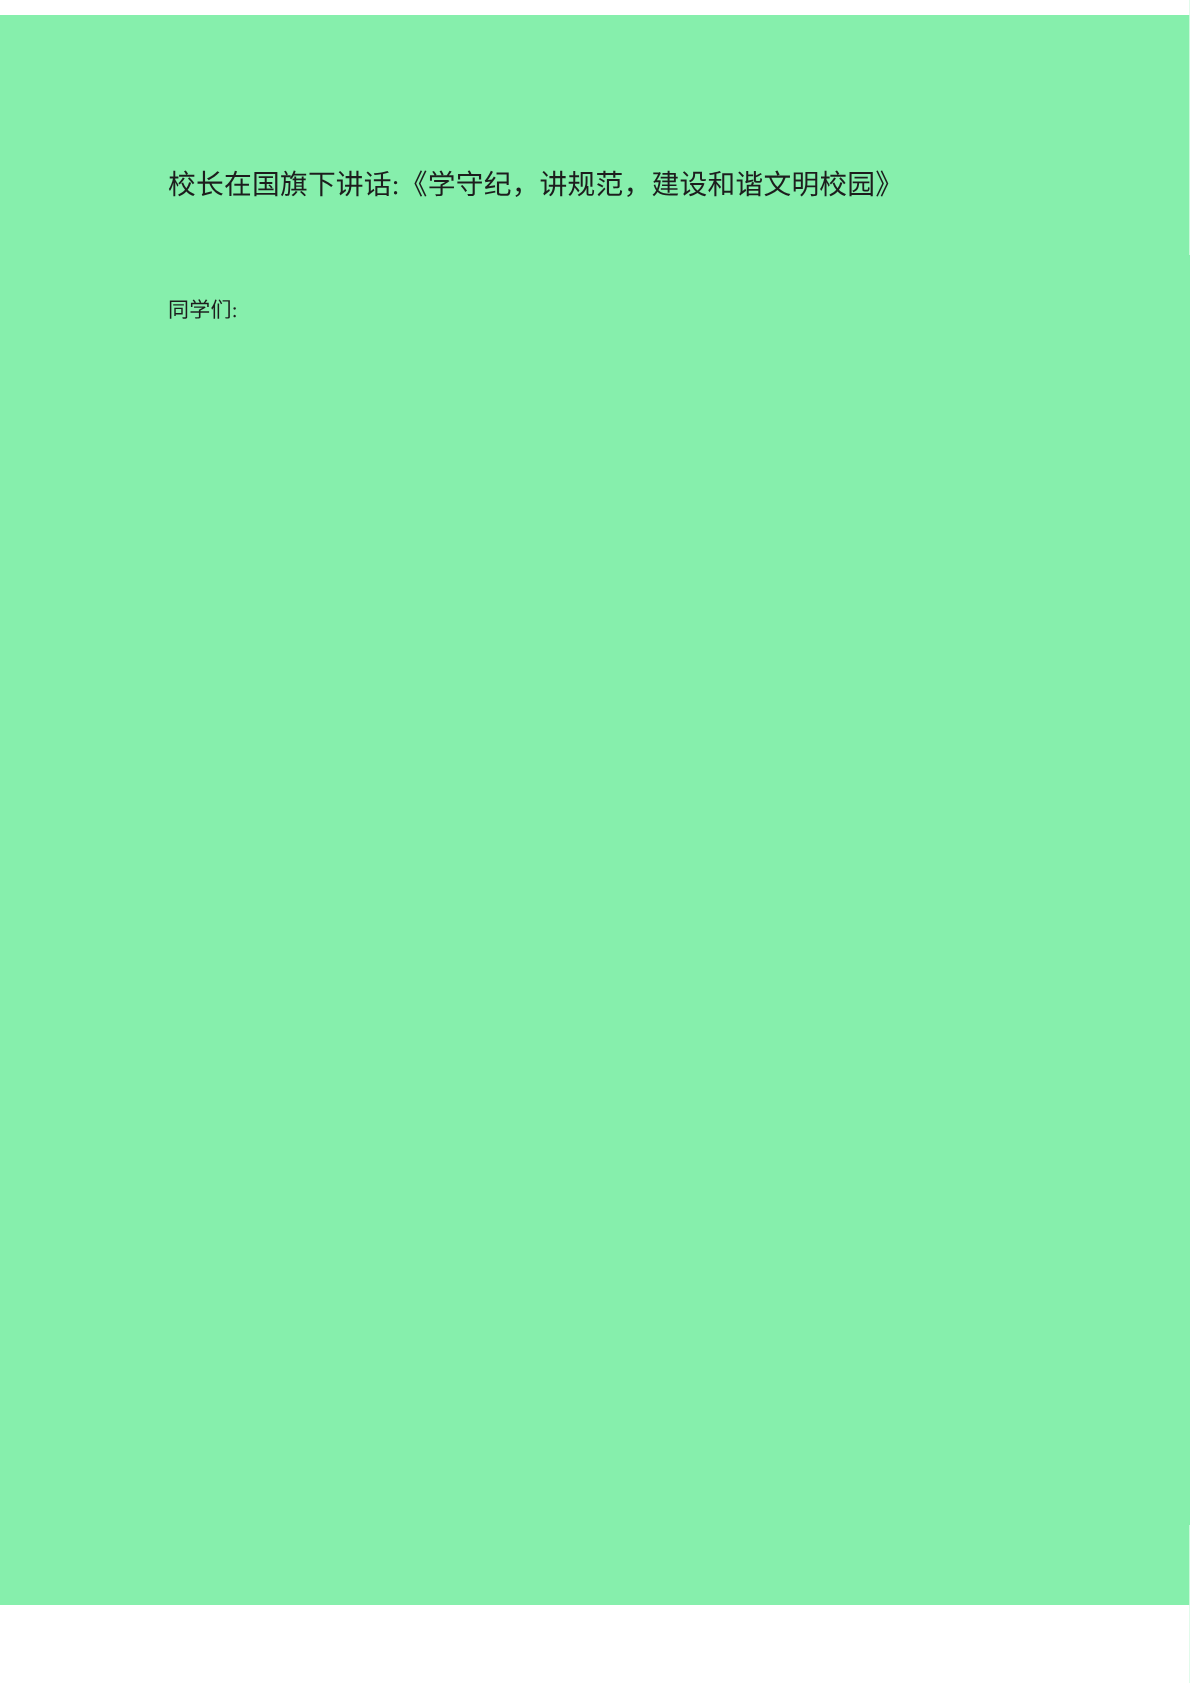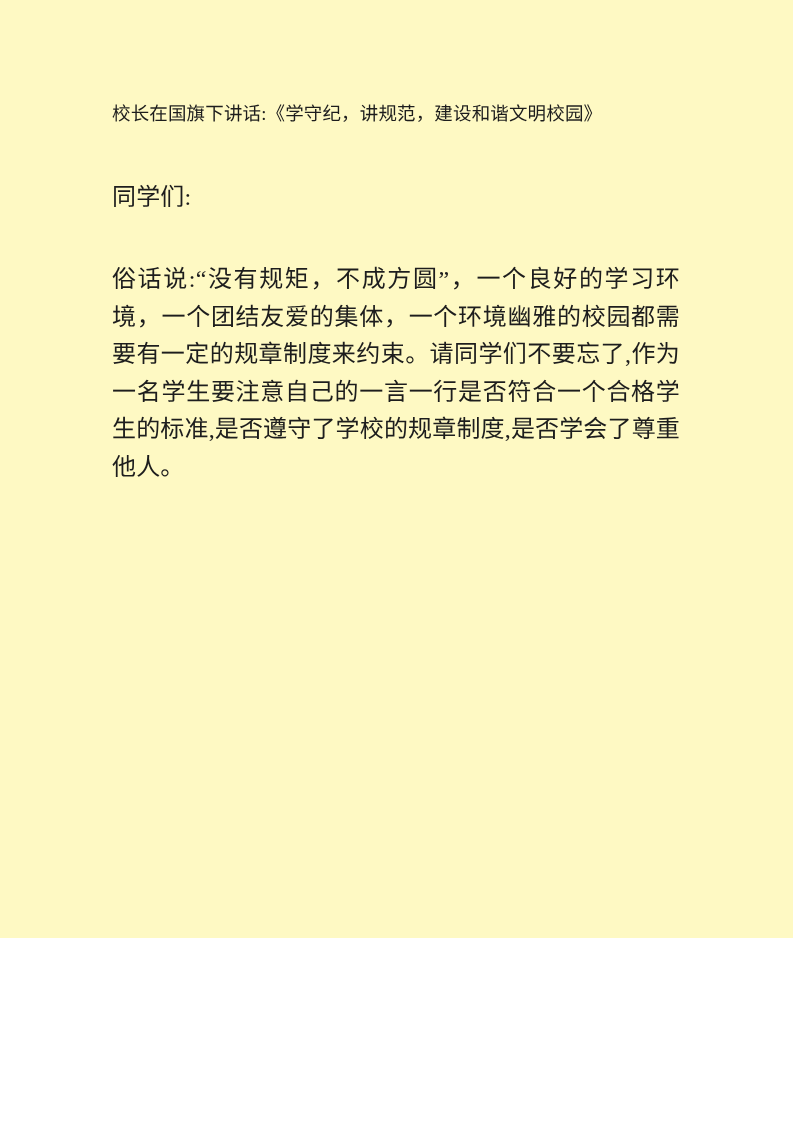--- a/index.html
+++ b/index.html
@@ -13,36 +13,37 @@
     height: 1122px;
     overflow: hidden;
     font-family: "Liberation Serif", "DejaVu Serif", serif;
     color: #1a1a1a;
     -webkit-font-smoothing: antialiased;
   }
 
   .page {
     position: relative;
     width: 793px;
-    height: 938px;
-    background: #fef9c3;
+    height: 1060px;
+    background: #86efac;
     box-sizing: border-box;
+    margin-top: 10px;
   }
 
   .doc-body {
     position: absolute;
     left: 112px;
     top: 96px;
     width: 568px;
   }
 
   
   .para {
     margin: 0 0 0 0;
-    font-size: 24px;
+    font-size: 14px;
     line-height: 37.5px;
     text-align: justify;
     text-justify: inter-ideograph;
     letter-spacing: 0.15px;
     color: #1d1d1d;
     word-break: break-all;
   }
 
   
   .para + .para {
@@ -75,16 +76,15 @@
 <div class="page">
   <div class="doc-body">
 
     <p class="para para-title">校长在国旗下讲话:《学守纪，讲规范，建设和谐文明校园》</p>
 
     <p class="para para-short">同学们:</p>
 
 
 
 
-    <p class="para para-flow">俗话说:“没有规矩，不成方圆”，一个良好的学习环境，一个团结友爱的集体，一个环境幽雅的校园都需要有一定的规章制度来约束。请同学们不要忘了,作为一名学生要注意自己的一言一行是否符合一个合格学生的标准,是否遵守了学校的规章制度,是否学会了尊重他人。</p>
 
   </div>
 </div>
 
 </body></html>

